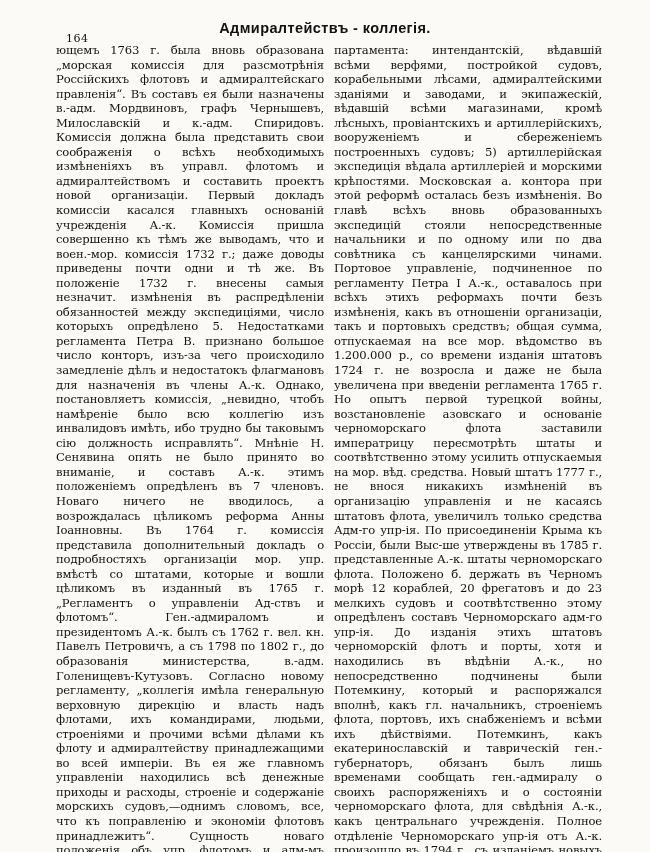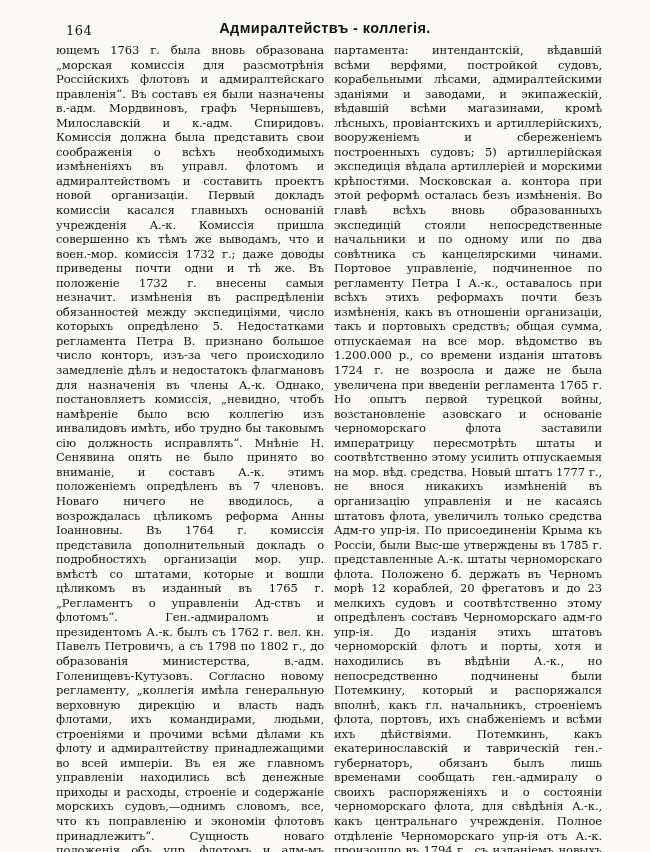--- a/index.html
+++ b/index.html
@@ -19,22 +19,22 @@
   .page-header {
     position: absolute;
     top: 20px;
     left: 0;
     width: 100%;
     height: 20px;
   }
   .page-number {
     position: absolute;
     left: 66px;
-    top: 3px;
-    font-size: 13px;
+    top: 12px;
+    font-size: 11px;
     letter-spacing: 0.5px;
   }
   .page-title {
     margin: 0;
     text-align: center;
     font-family: Liberation Sans, sans-serif;
     font-weight: 700;
     font-size: 14.5px;
     letter-spacing: 0.4px;
   }

